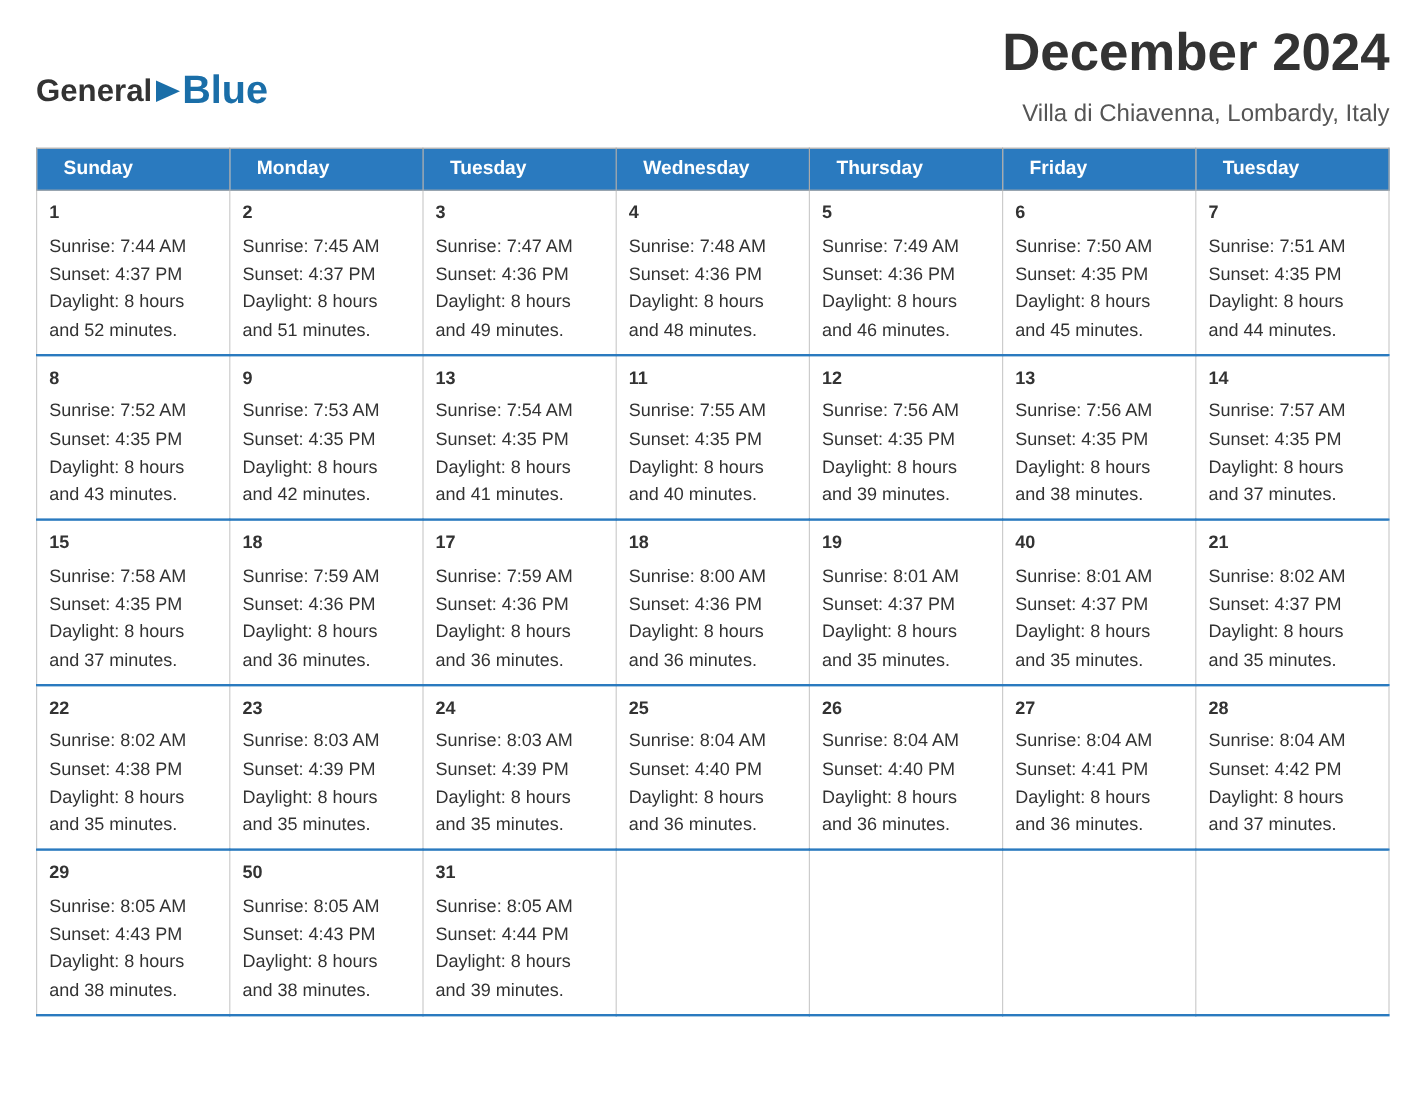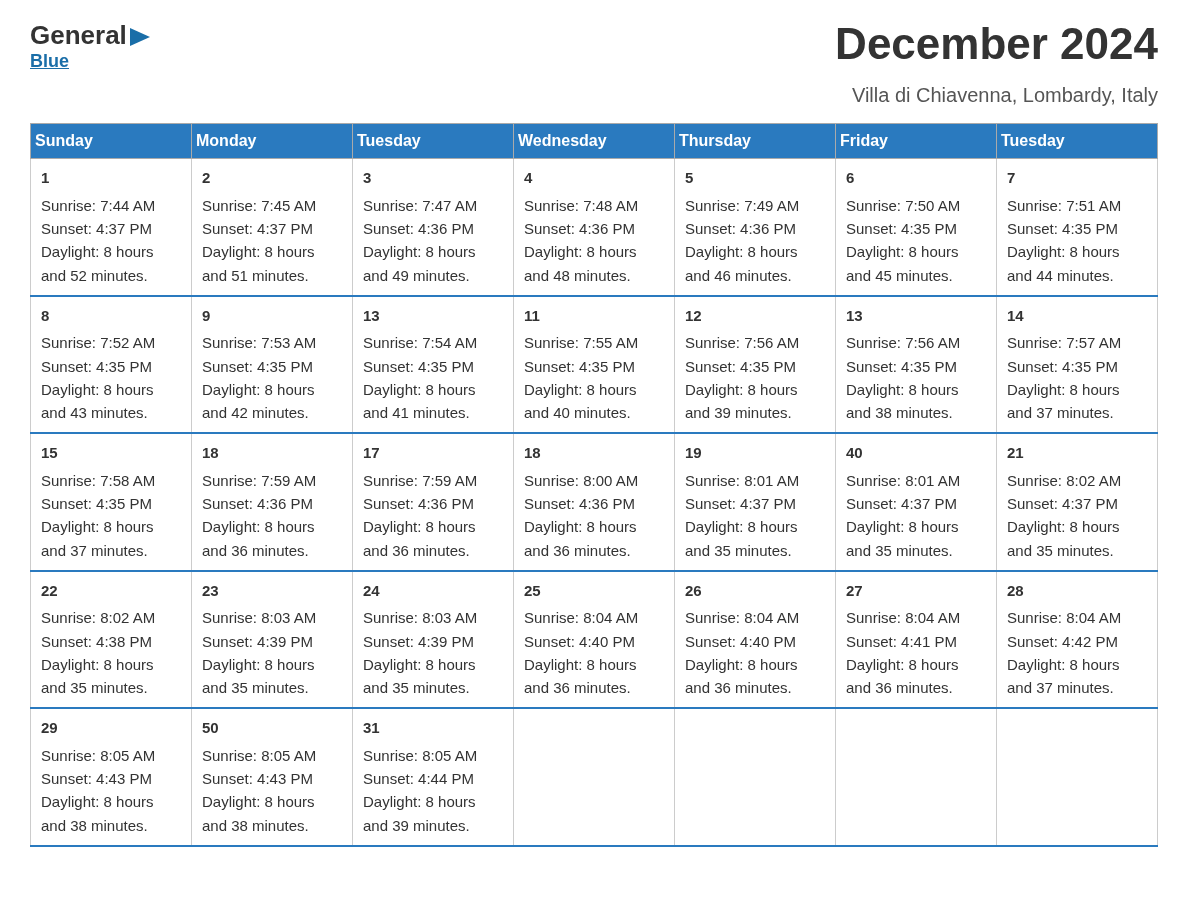--- a/index.html
+++ b/index.html
@@ -16,32 +16,32 @@
       justify-content: space-between;
       align-items: flex-start;
       margin-bottom: 16px;
     }
     .logo {
       display: flex;
       align-items: center;
     }
     .logo-wrapper {
       display: flex;
-      flex-direction: column;
+      flex-direction: row;
+      margin-top: 36px;
     }
     .logo-line1 {
       font-size: 26px;
       font-weight: bold;
       color: #333;
     }
     .logo-line2 {
-      font-size: 18px;
+      font-size: 33px;
       font-weight: bold;
       color: #1a6ea8;
-      text-decoration: underline;
     }
     .title-section {
       text-align: right;
     }
     .page-title {
       font-size: 44px;
       font-weight: bold;
       color: #333;
       line-height: 1.1;
     }
@@ -53,21 +53,21 @@
     .calendar {
       width: 100%;
       border-collapse: collapse;
       border: 1px solid #aaa;
     }
     .calendar th {
       background-color: #2a7abf;
       color: #fff;
       font-size: 16px;
       font-weight: bold;
-      padding: 8px 4px;
+      padding: 8px 22px;
       text-align: left;
       border: 1px solid #aaa;
     }
     .calendar td {
       vertical-align: top;
       padding: 8px 10px;
       border: 1px solid #ccc;
       width: 14.28%;
       font-size: 13px;
       line-height: 1.5;

